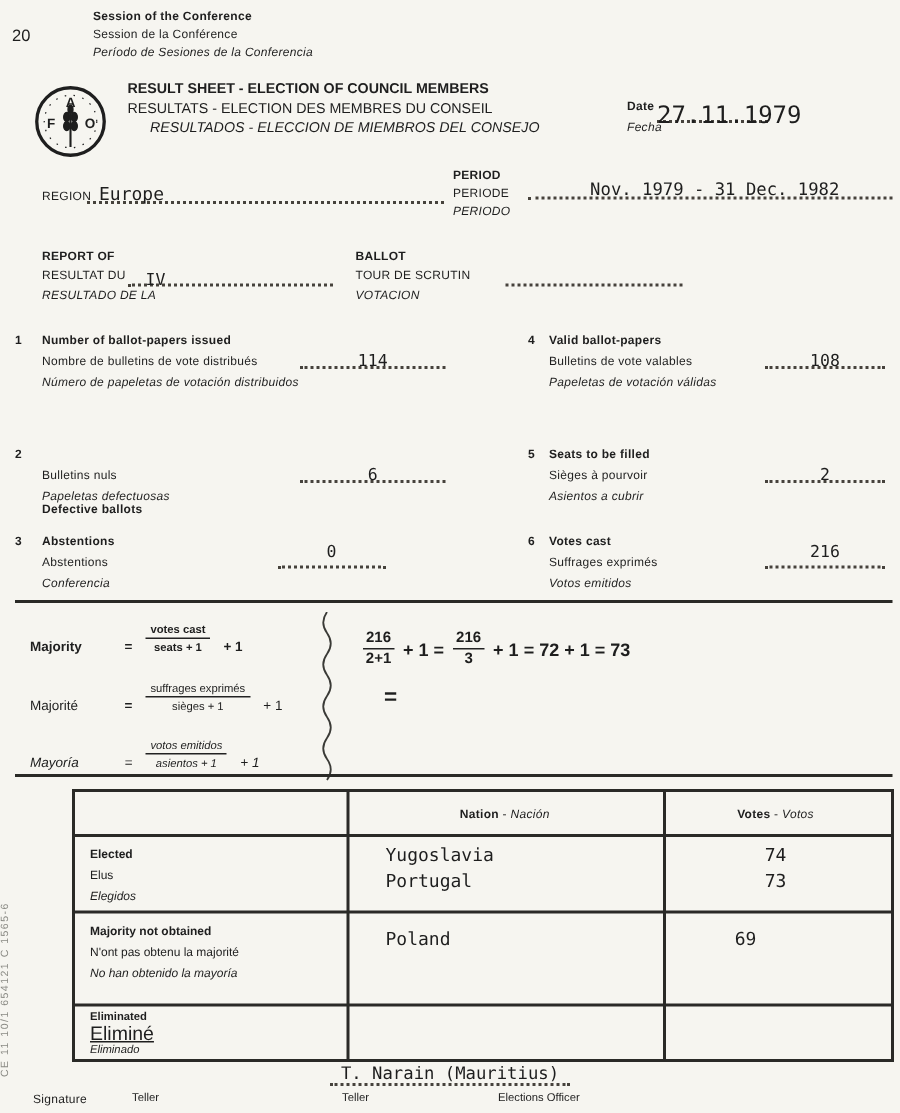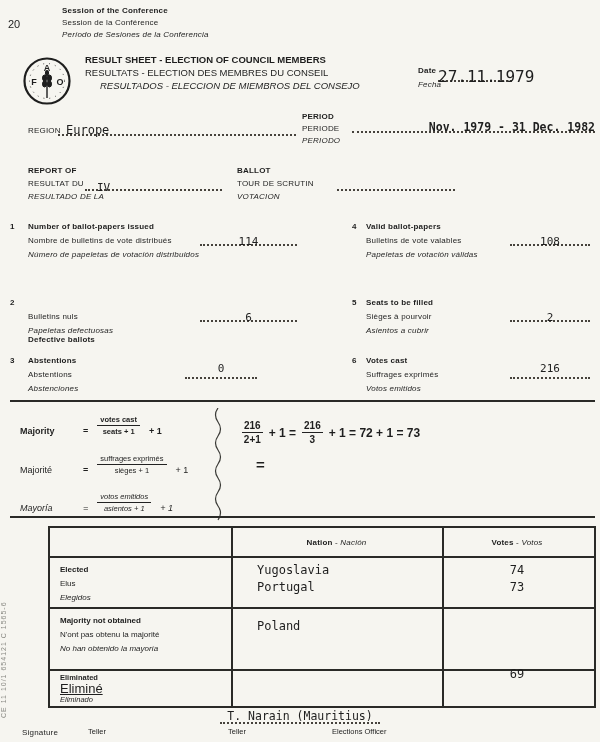--- a/index.html
+++ b/index.html
@@ -70,21 +70,21 @@
   </div>
 
   <div class="abs sm" style="left:28px;top:126px;">REGION</div>
   <div class="fill" style="left:58px;top:119px;width:238px;height:15px;text-align:left;">
     <span class="typed" style="font-size:12px;padding-left:8px;">Europe</span>
   </div>
 
   <div class="abs sm b" style="left:302px;top:112px;">PERIOD</div>
   <div class="abs sm" style="left:302px;top:124px;">PERIODE</div>
   <div class="abs sm it" style="left:302px;top:136px;">PERIODO</div>
-  <div class="fill" style="left:352px;top:116px;width:243px;height:15px;text-align:right;font-weight:bold;">
+  <div class="fill" style="left:352px;top:116px;width:243px;height:15px;text-align:center;">
     <span class="typed" style="padding-left:6px;">Nov. 1979 - 31 Dec. 1982</span>
   </div>
 
   <div class="abs sm b" style="left:28px;top:166px;">REPORT OF</div>
   <div class="abs sm" style="left:28px;top:179px;">RESULTAT DU</div>
   <div class="abs sm it" style="left:28px;top:192px;">RESULTADO DE LA</div>
   <div class="fill" style="left:85px;top:176px;width:137px;height:13px;text-align:left;">
     <span class="typed" style="font-size:11px;padding-left:12px;">IV</span>
   </div>
 
@@ -123,21 +123,21 @@
   <div class="abs sm b" style="left:366px;top:298px;">Seats to be filled</div>
   <div class="abs sm" style="left:366px;top:312px;">Sièges à pourvoir</div>
   <div class="abs sm it" style="left:366px;top:326px;">Asientos a cubrir</div>
   <div class="fill" style="left:510px;top:306px;width:80px;height:14px;">
     <span class="typed" style="font-size:11px;">2</span>
   </div>
 
   <div class="abs num" style="left:10px;top:356px;">3</div>
   <div class="abs sm b" style="left:28px;top:356px;">Abstentions</div>
   <div class="abs sm" style="left:28px;top:370px;">Abstentions</div>
-  <div class="abs sm it" style="left:28px;top:384px;">Abstenciones</div>
+  <div class="abs sm it" style="left:28px;top:384px;">Conferencia</div>
   <div class="fill" style="left:185px;top:360px;width:72px;height:17px;">
     <span class="typed" style="font-size:11px;transform:translateY(-2px);">0</span>
   </div>
 
   <div class="abs num" style="left:352px;top:356px;">6</div>
   <div class="abs sm b" style="left:366px;top:356px;">Votes cast</div>
   <div class="abs sm" style="left:366px;top:370px;">Suffrages exprimés</div>
   <div class="abs sm it" style="left:366px;top:384px;">Votos emitidos</div>
   <div class="fill" style="left:510px;top:360px;width:80px;height:17px;">
     <span class="typed" style="font-size:11px;transform:translateY(-2px);">216</span>
@@ -218,21 +218,21 @@
     <div class="cat it" style="top:65px;">Elegidos</div>
     <div class="abs typed" style="left:207px;top:35px;font-size:12px;">Yugoslavia</div>
     <div class="abs typed" style="left:207px;top:52px;font-size:12px;">Portugal</div>
     <div class="abs typed" style="left:392px;width:150px;top:35px;font-size:12px;text-align:center;">74</div>
     <div class="abs typed" style="left:392px;width:150px;top:52px;font-size:12px;text-align:center;">73</div>
 
     <div class="cat b" style="top:88px;">Majority not obtained</div>
     <div class="cat" style="top:102px;">N'ont pas obtenu la majorité</div>
     <div class="cat it" style="top:116px;">No han obtenido la mayoría</div>
     <div class="abs typed" style="left:207px;top:91px;font-size:12px;">Poland</div>
-    <div class="abs typed" style="left:392px;width:150px;top:91px;font-size:12px;text-align:center;margin-top:48px;">69</div>
+    <div class="abs typed" style="left:372px;width:150px;top:91px;font-size:12px;text-align:center;">69</div>
 
     <div class="cat b" style="top:145px;font-size:7.5px;">Eliminated</div>
     <div class="cat" style="top:156px;font-size:13px;text-decoration:underline;">Eliminé</div>
     <div class="cat it" style="top:167px;font-size:7.5px;">Eliminado</div>
   </div>
 
   <div class="abs sm" style="left:22px;top:728px;">Signature</div>
 
   <div class="role" style="left:88px;top:727px;">Teller</div>
 

